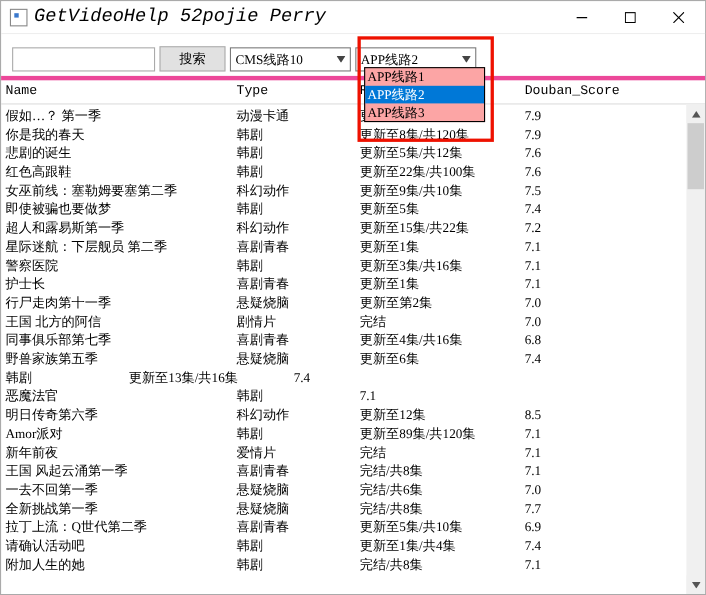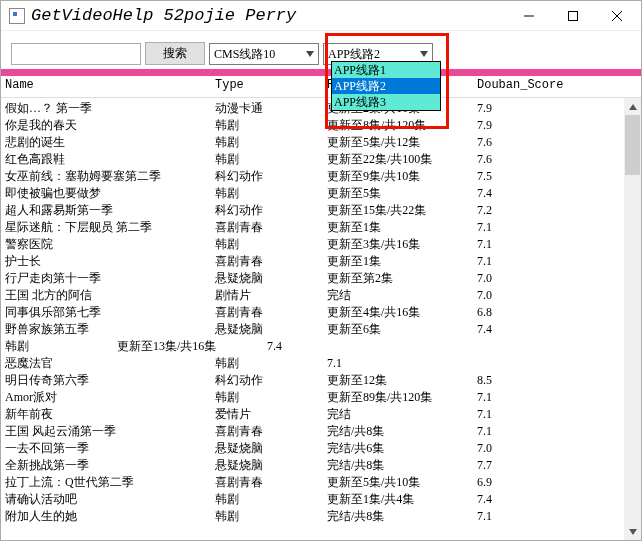--- a/index.html
+++ b/index.html
@@ -14,24 +14,24 @@
   .win-btn svg { width: 10px; height: 10px; }
   .toolbar { height: 38px; display: flex; align-items: flex-end; gap: 4px; padding: 4px 10px; position: relative; }
   .search-input { width: 130px; height: 22px; border: 1px solid #aaa; padding: 1px 4px; font-size: 12px; }
   .search-btn { width: 60px; height: 23px; background: #e1e1e1; border: 1px solid #adadad; font-size: 12px; cursor: pointer; }
   .combo { height: 22px; border: 1px solid #7a7a7a; background: #fff; display: flex; align-items: center; padding-left: 4px; font-family: SimSun, serif; position: relative; }
   .combo.cms { width: 110px; }
   .combo.app { width: 110px; }
   .combo-arrow { width: 16px; height: 100%; display: flex; align-items: center; justify-content: center; margin-left: auto; }
   .combo-arrow svg { width: 8px; height: 6px; }
   .highlight-box { position: absolute; top: 2px; left: 324px; width: 124px; height: 96px; border: 3px solid #e10; pointer-events: none; z-index: 50; }
-  .dropdown { position: absolute; top: 30px; left: 330px; width: 110px; border: 1px solid #000; background: #5eead4; z-index: 40; font-family: SimSun, serif; }
+  .dropdown { position: absolute; top: 30px; left: 330px; width: 110px; border: 1px solid #000; background: #fca5a5; z-index: 40; font-family: SimSun, serif; }
   .dropdown-item { height: 16px; line-height: 16px; padding-left: 2px; font-size: 12px; white-space: nowrap; overflow: hidden; }
   .dropdown-item.selected { background: #0078d7; color: #fff; }
-  .listview { flex: 1; overflow: hidden; position: relative; border-top: 7px solid #ec4899; }
+  .listview { flex: 1; overflow: hidden; position: relative; border-top: 4px solid #ec4899; }
   .lv-header { display: flex; height: 22px; font-family: SimSun, "Courier New", monospace; font-size: 12px; border-bottom: 1px solid #ddd; }
   .lv-header > div, .lv-row > div { padding: 2px 4px; white-space: nowrap; overflow: hidden; }
   .col-name { width: 210px; }
   .col-type { width: 112px; }
   .col-remarks { width: 150px; }
   .col-score { width: 130px; }
   .lv-body { height: 440px; overflow: hidden; }
   .lv-row { display: flex; height: 17px; font-size: 12px; font-family: SimSun, serif; line-height: 17px; }
   .scrollbar-v { position: absolute; right: 0; top: 22px; bottom: 0; width: 17px; background: #f0f0f0; }
   .scroll-arrow { width: 17px; height: 17px; background: #f0f0f0; display:flex; align-items:center; justify-content:center; }

